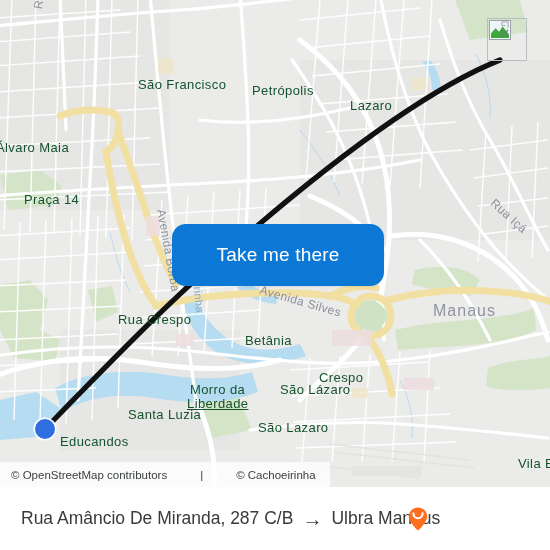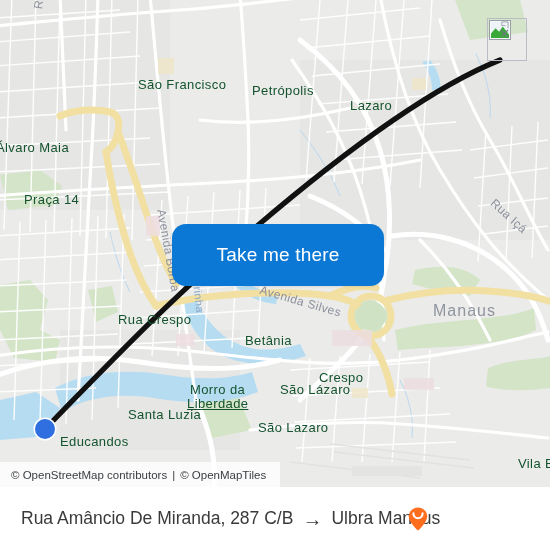--- a/index.html
+++ b/index.html
@@ -133,20 +133,21 @@
     height: 25px;
     display: flex;
     align-items: center;
     padding-left: 11px;
     padding-right: 14px;
     background: rgba(255,255,255,0.78);
     font-size: 11.5px;
     color: #3c4043;
     font-family: "Liberation Sans", sans-serif;
     white-space: nowrap;
+    gap: 28px;
   }
   .attrib a {
     color: #3c4043;
     text-decoration: none;
   }
   .attrib .sep {
     margin: 0 5px;
     color: #3c4043;
   }
 
@@ -369,21 +370,21 @@
       </div>
     </div>
 
     <div class="origin-dot"></div>
 
     <button class="cta">Take me there</button>
 
     <div class="attrib">
       <a href="#">© OpenStreetMap contributors</a>
       <span class="sep">|</span>
-      <a href="#">© OpenMapTiles</a>
+      <a href="#">© Cachoeirinha</a>
     </div>
   </div>
 
   <div class="footer">
     <div class="route-line">
       <span>Rua Amâncio De Miranda, 287 C/B</span>
       <span class="route-arrow">→</span>
       <span>Ulbra Manaus</span>
     </div>
 

